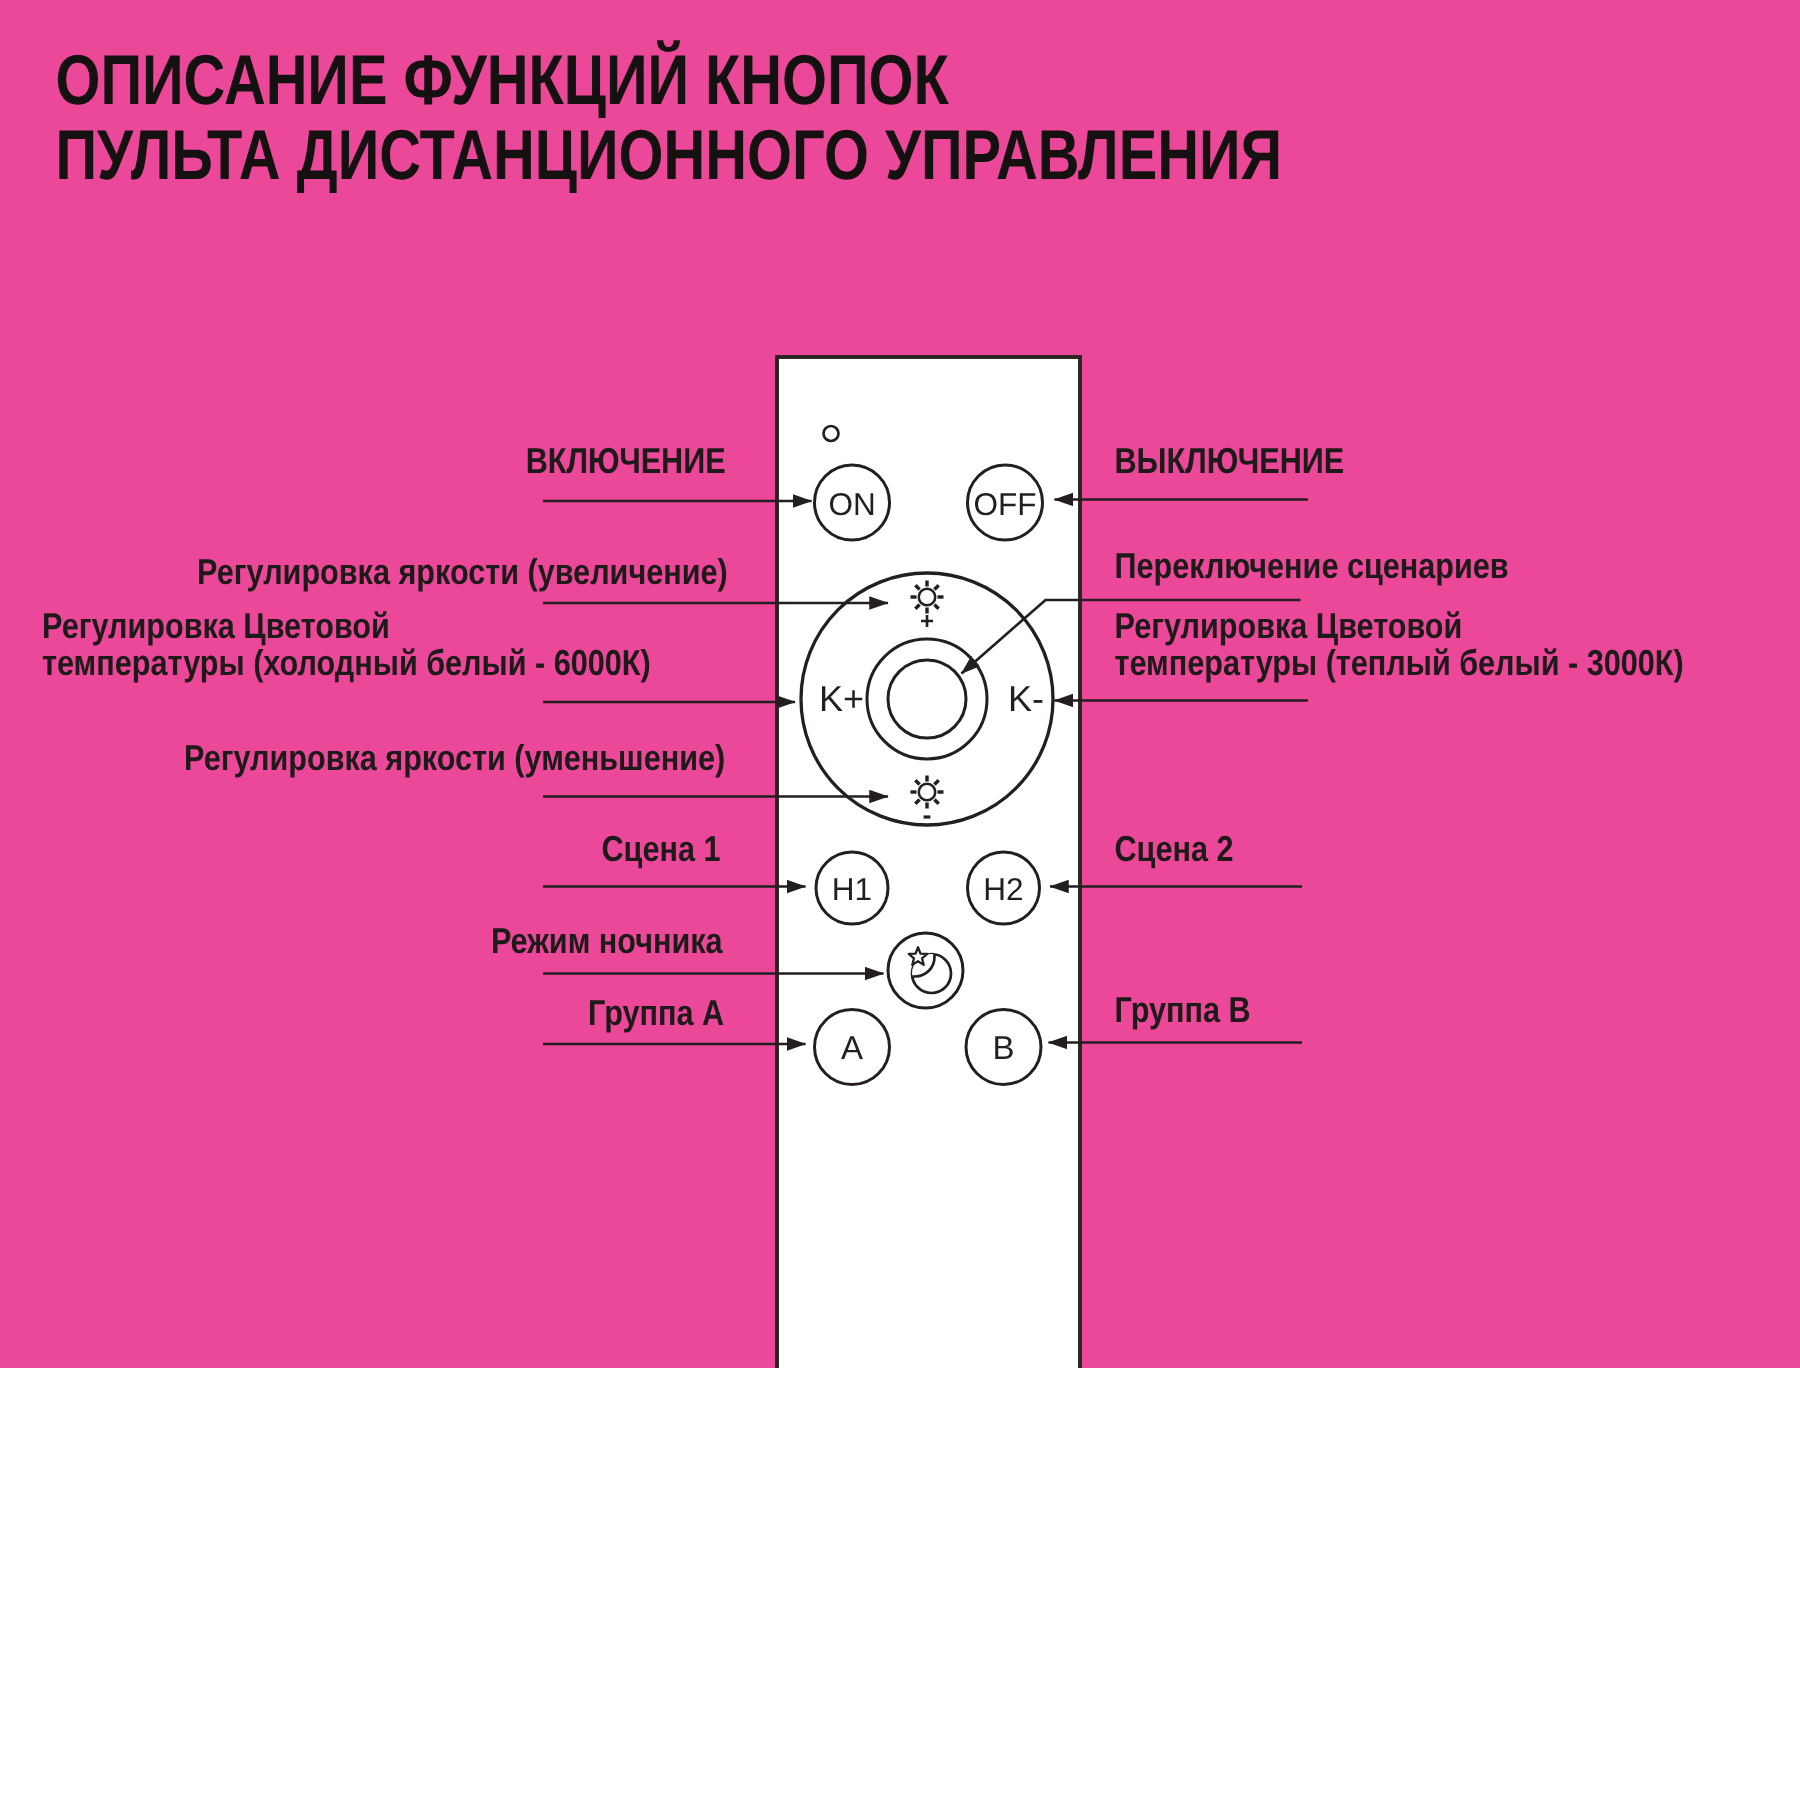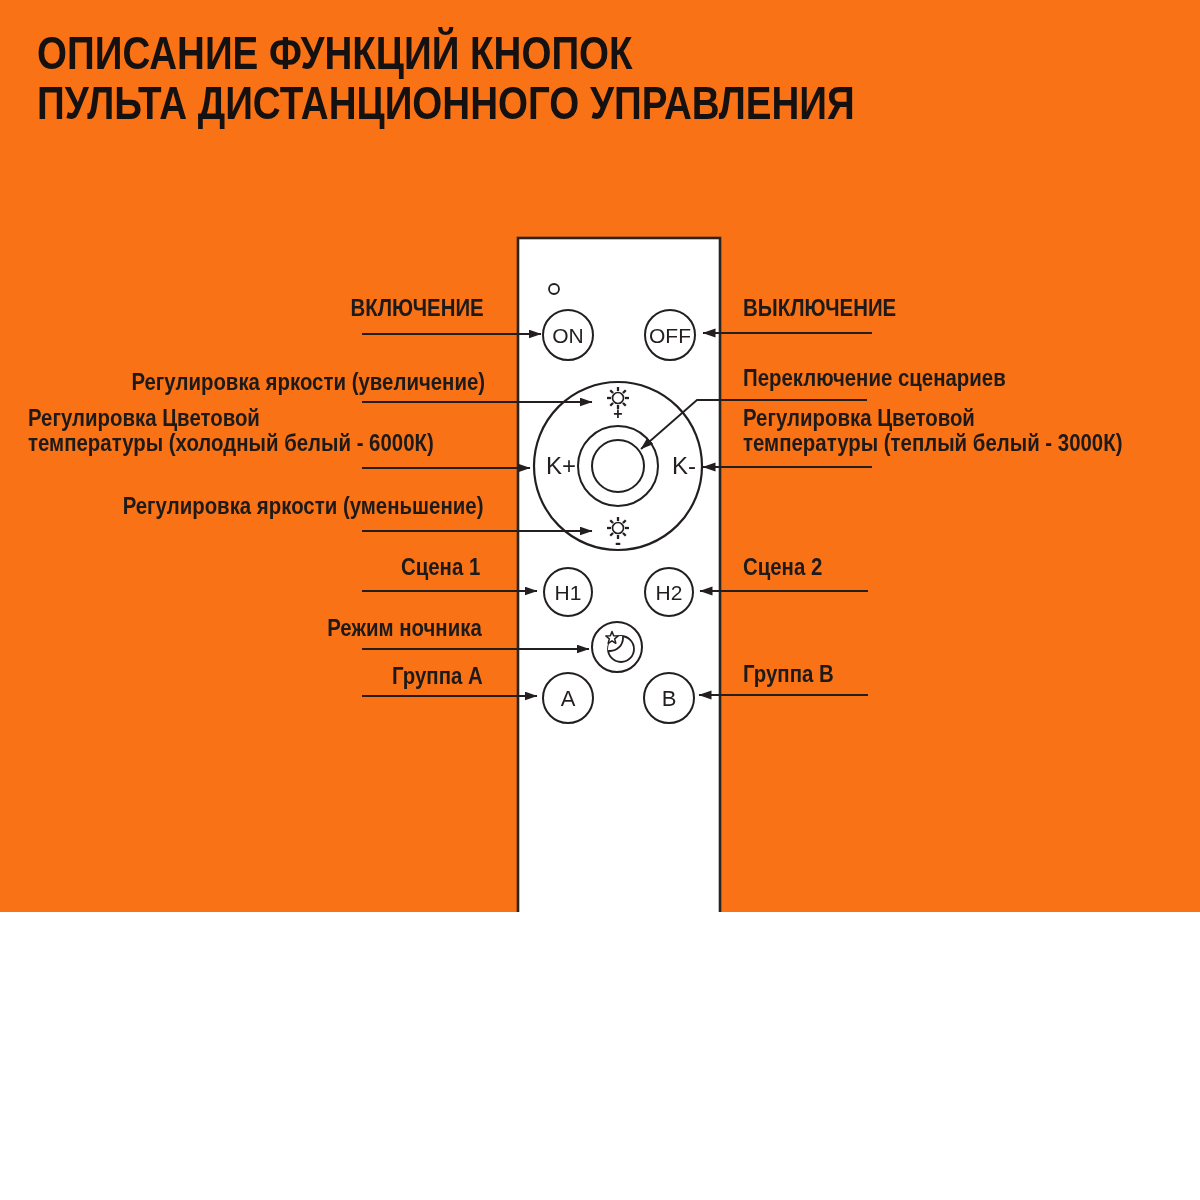--- a/index.html
+++ b/index.html
@@ -1,20 +1,20 @@
 <!DOCTYPE html>
 <html><head>
 <meta charset="utf-8">
 <style>
   html, body { margin: 0; padding: 0; background: #ffffff; }
   .page {
     position: relative;
     width: 1200px;
     height: 912px;
-    background: #f97316;
+    background: #ec4899;
     font-family: "Liberation Sans", sans-serif;
     color: #231f20;
     overflow: hidden;
   }
   .title {
     position: absolute;
     left: 37px;
     top: 28px;
   }
   .title-line {

